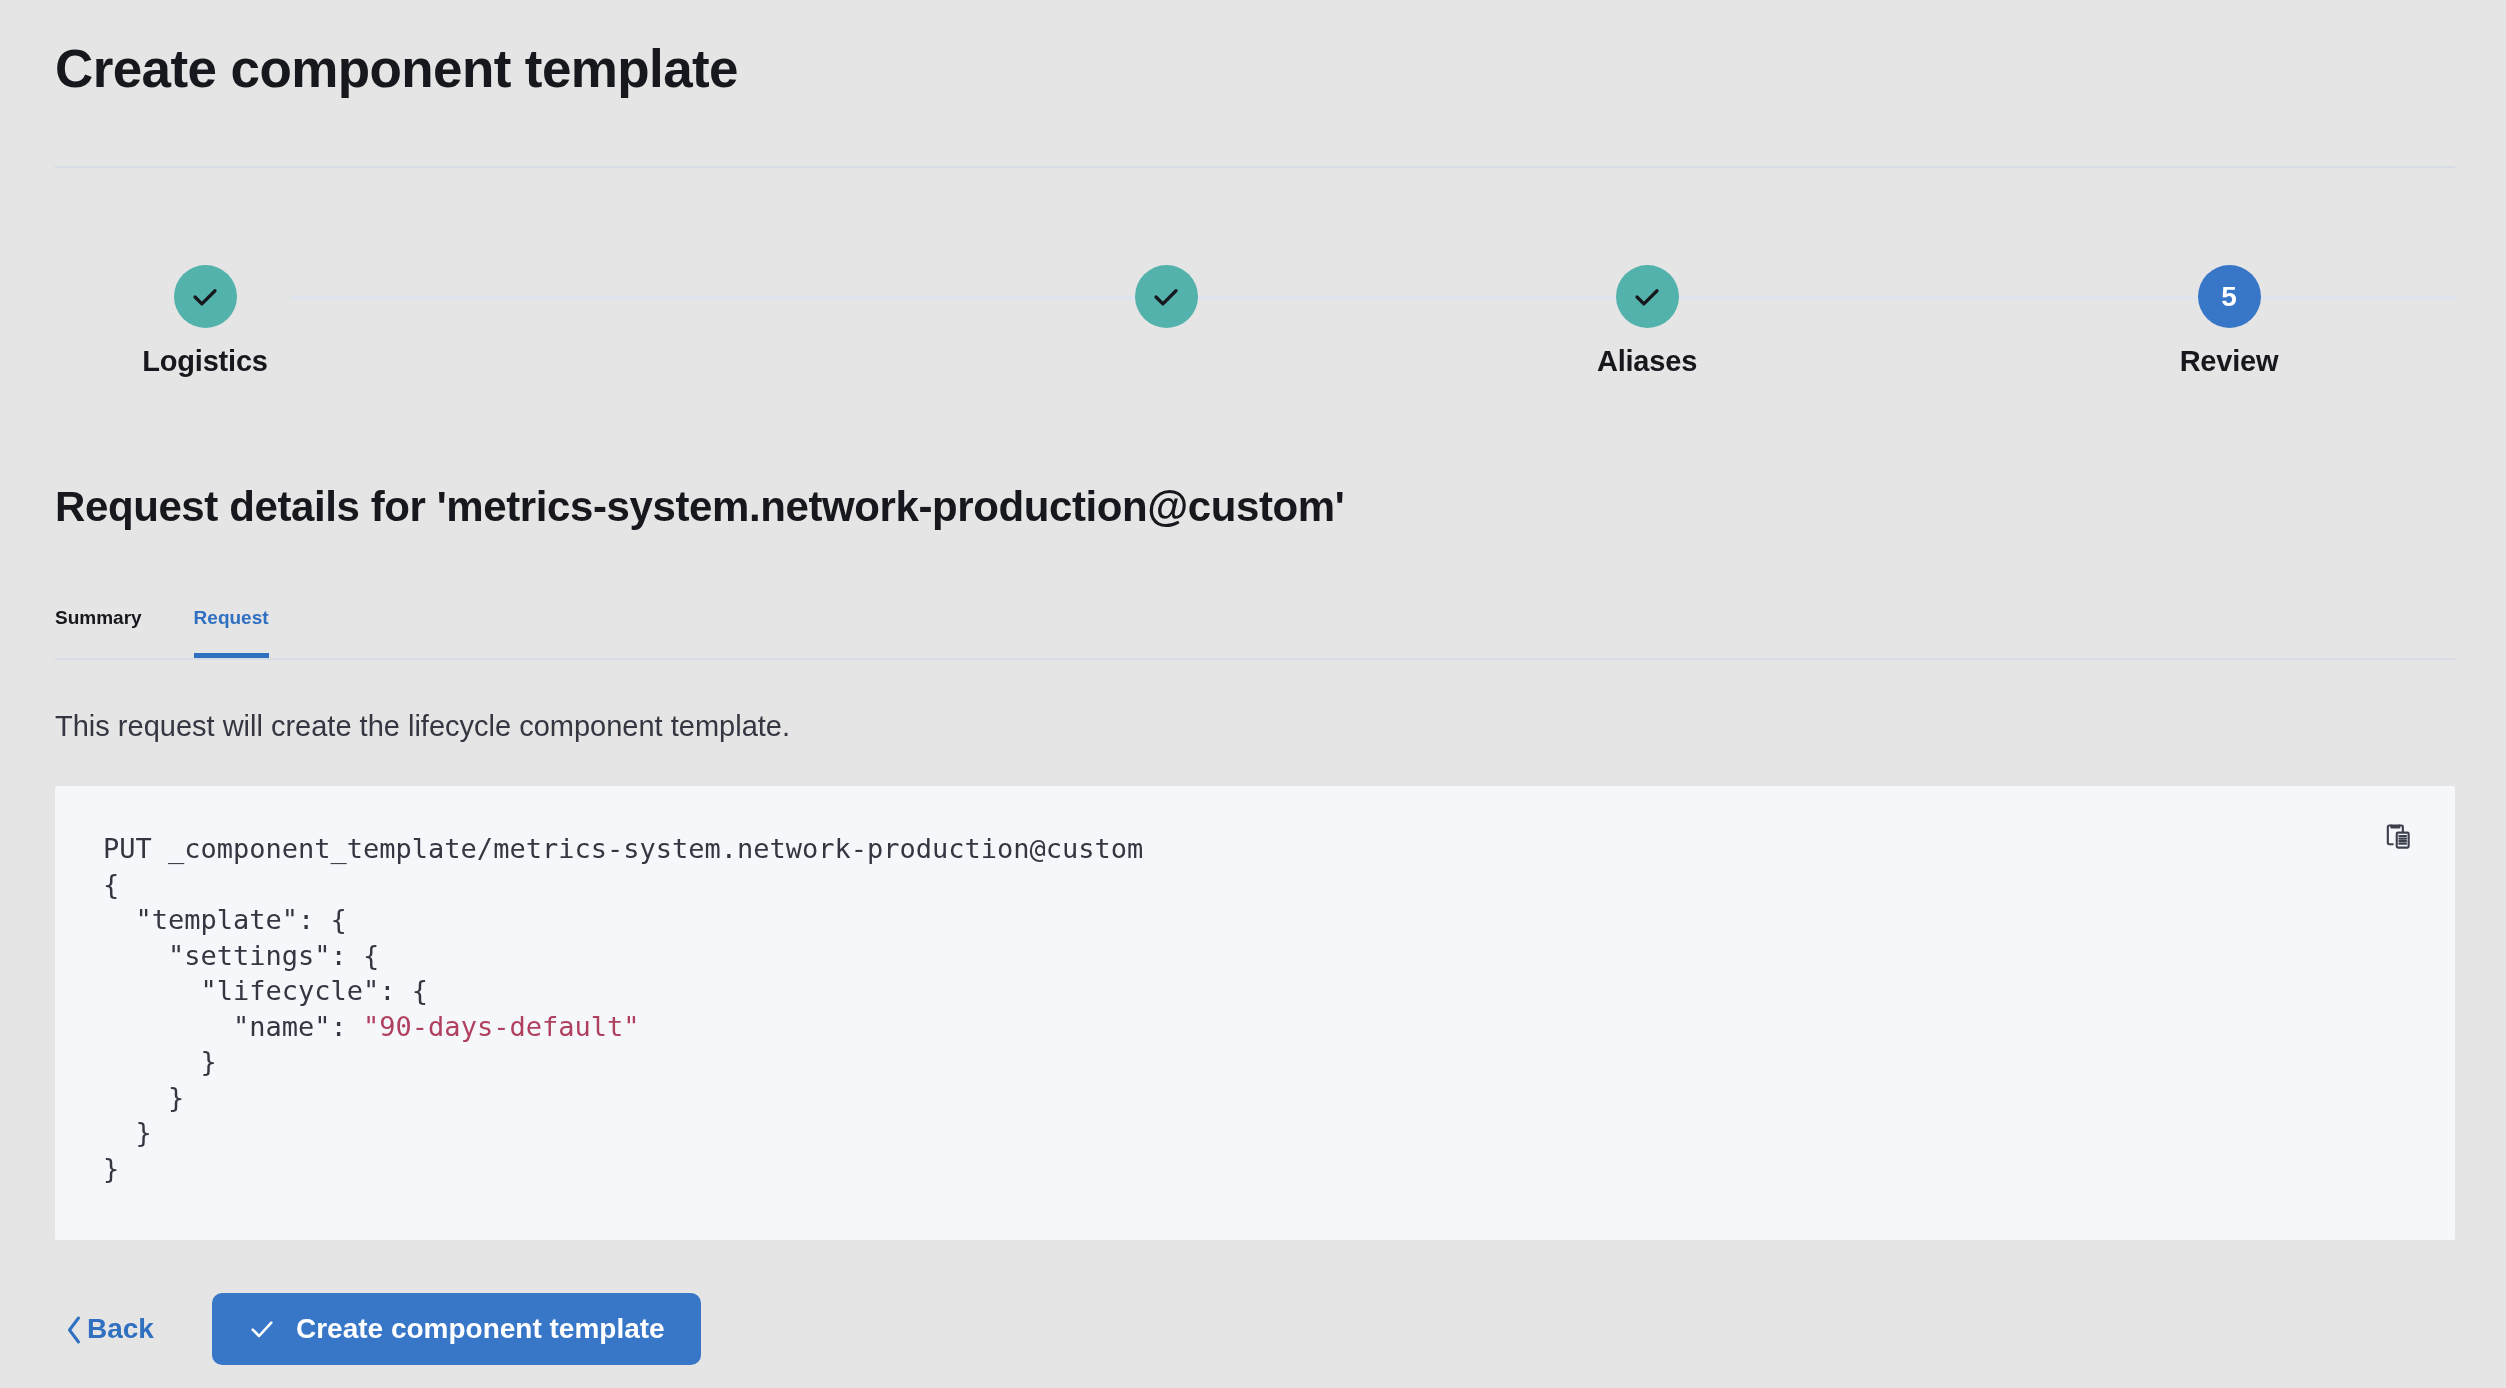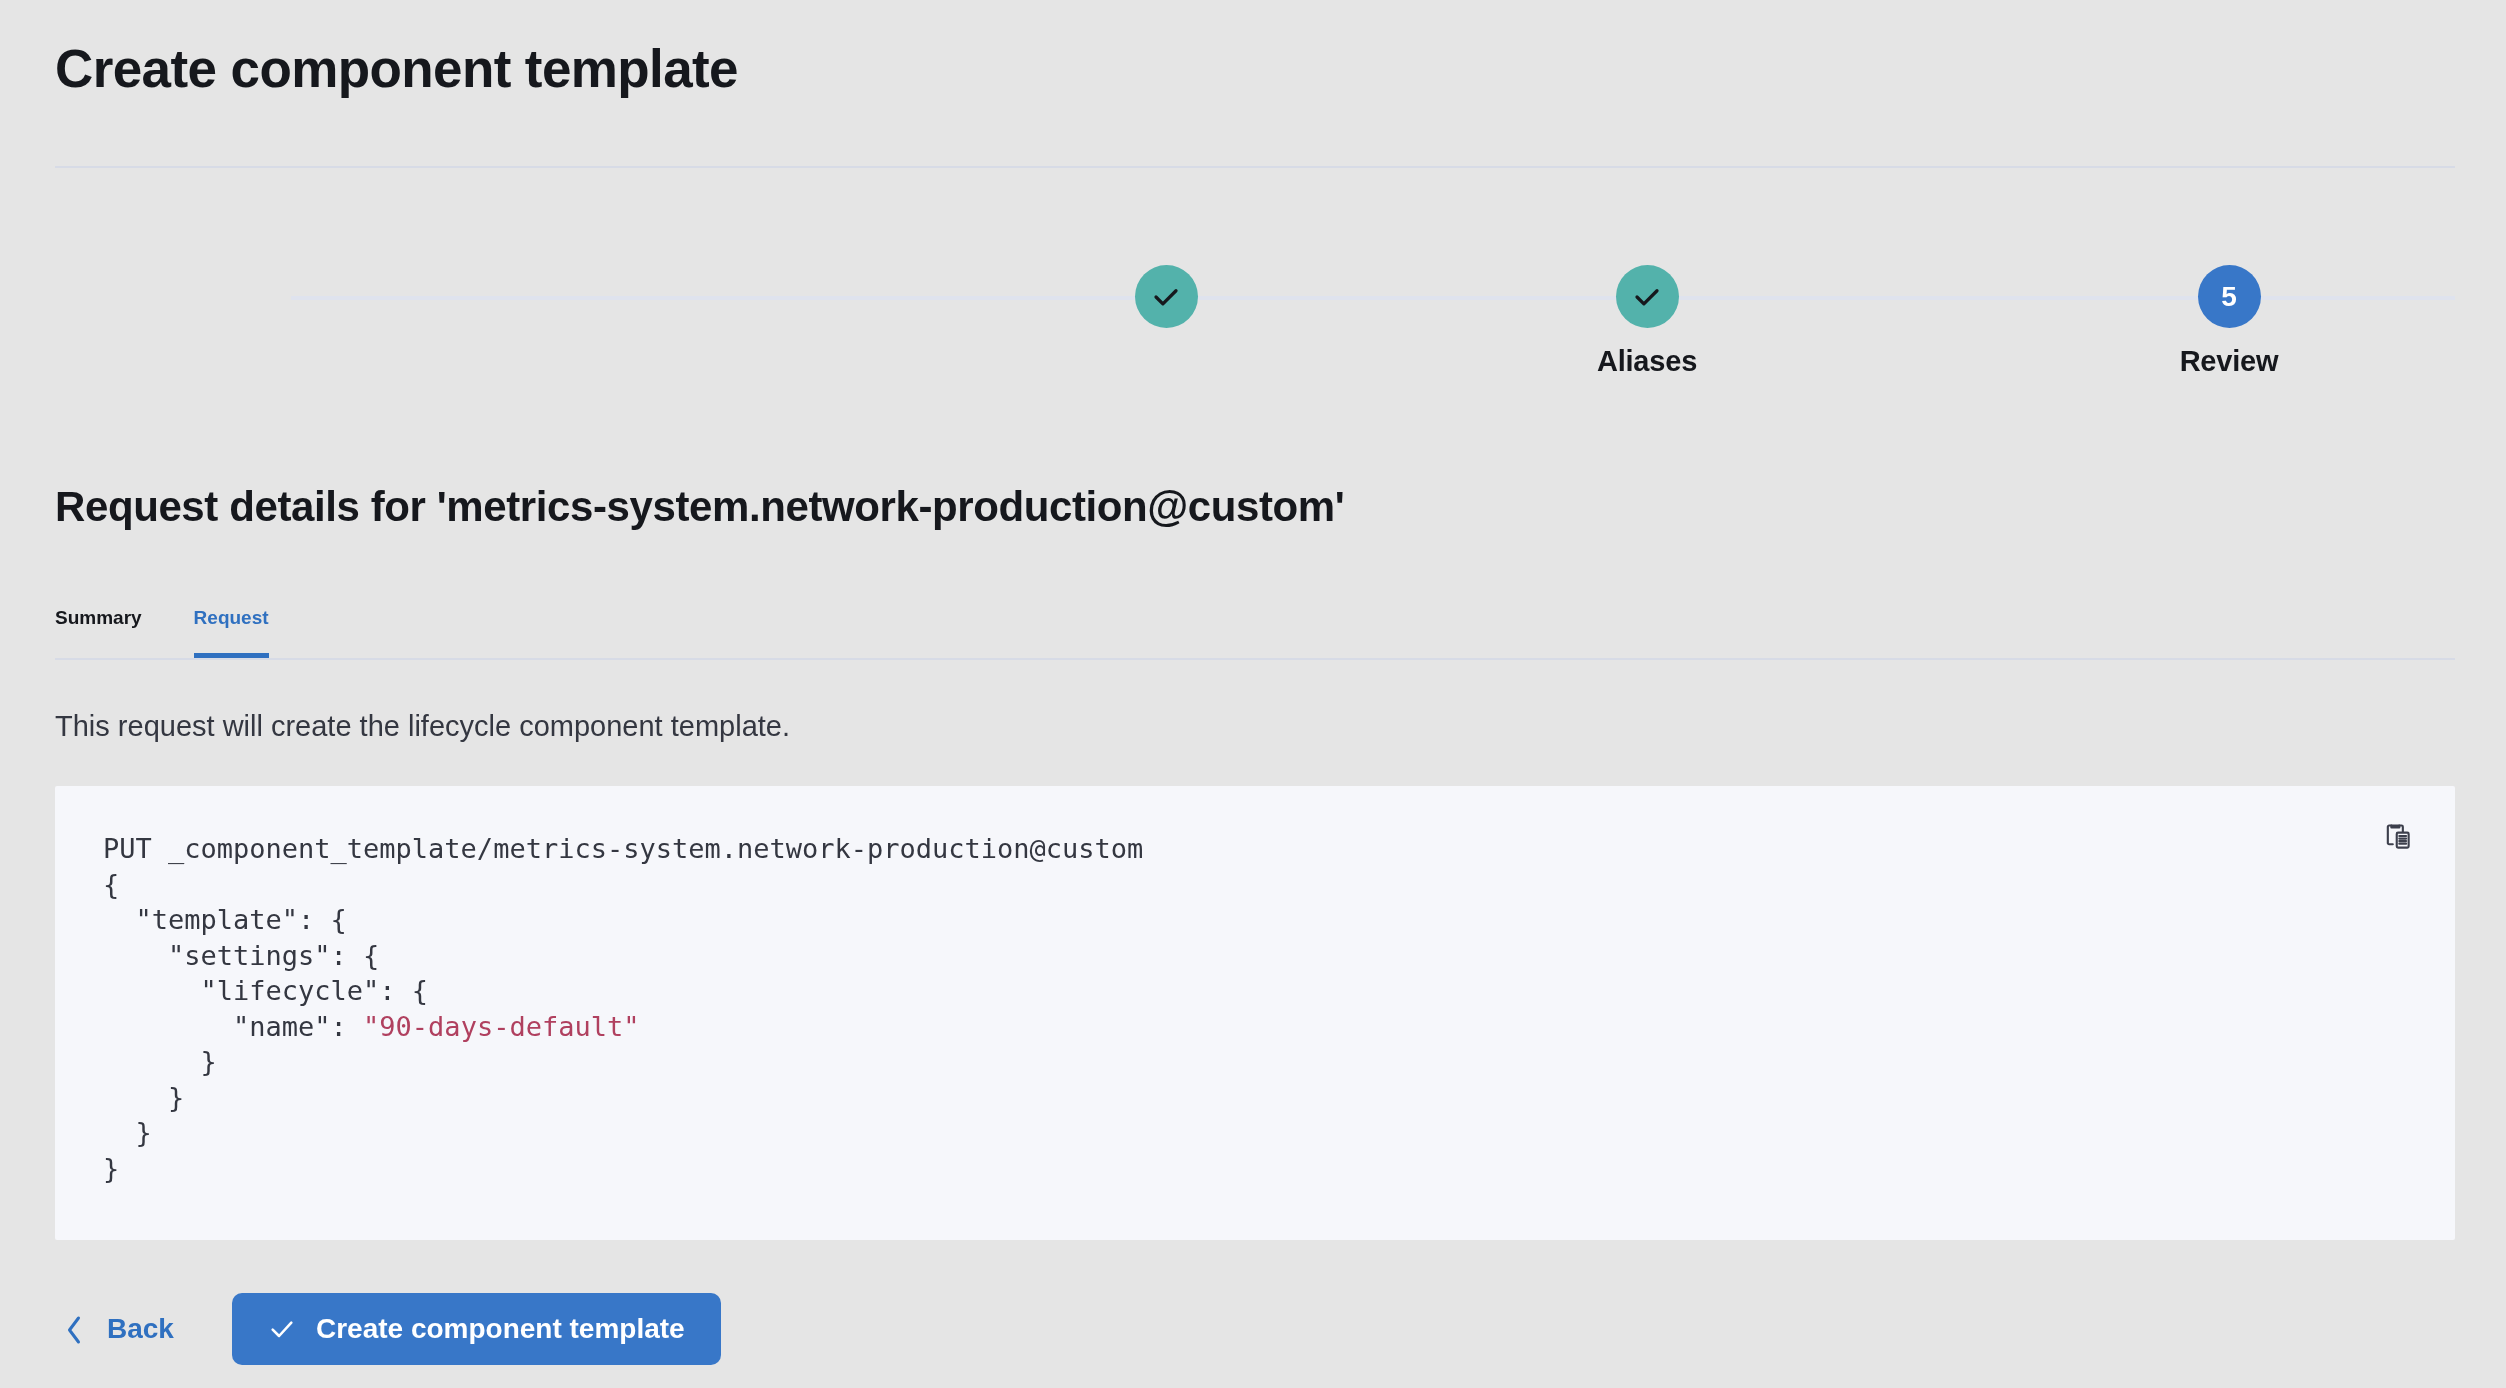--- a/index.html
+++ b/index.html
@@ -220,21 +220,21 @@
     left: 55px;
     top: 1290px;
     height: 78px;
     display: flex;
     align-items: center;
   }
 
   .back-btn {
     display: flex;
     align-items: center;
-    gap: 24px;
+    gap: 4px;
     background: none;
     border: none;
     cursor: pointer;
     padding: 8px 10px;
     font-family: "Liberation Sans", sans-serif;
   }
   .back-btn .chev { display: block; width: 18px; height: 28px; }
   .back-btn .label {
     font-size: 28px;
     font-weight: 700;
@@ -269,20 +269,30 @@
 
 <div class="page">
 
   <h1 class="page-title">Create component template</h1>
 
   <div class="top-divider"></div>
 
   <div class="stepper">
     <div class="step-track"></div>
 
+    <div class="step" style="left:150px;">
+      <div class="step-circle done">
+        <span class="check">
+          <svg viewBox="0 0 24 24" fill="none" stroke="#16181d" stroke-width="2.6" stroke-linecap="round" stroke-linejoin="round">
+              <polyline points="4,12 9.5,17.5 20,7"></polyline>
+            </svg>
+        </span>
+      </div>
+      <div><span class="step-label">Logistics</span></div>
+    </div>
 
 
     <div class="step" style="left:1111px;">
       <div class="step-circle done">
         <span class="check">
           <svg viewBox="0 0 24 24" fill="none" stroke="#16181d" stroke-width="2.6" stroke-linecap="round" stroke-linejoin="round">
               <polyline points="4,12 9.5,17.5 20,7"></polyline>
             </svg>
         </span>
       </div>

